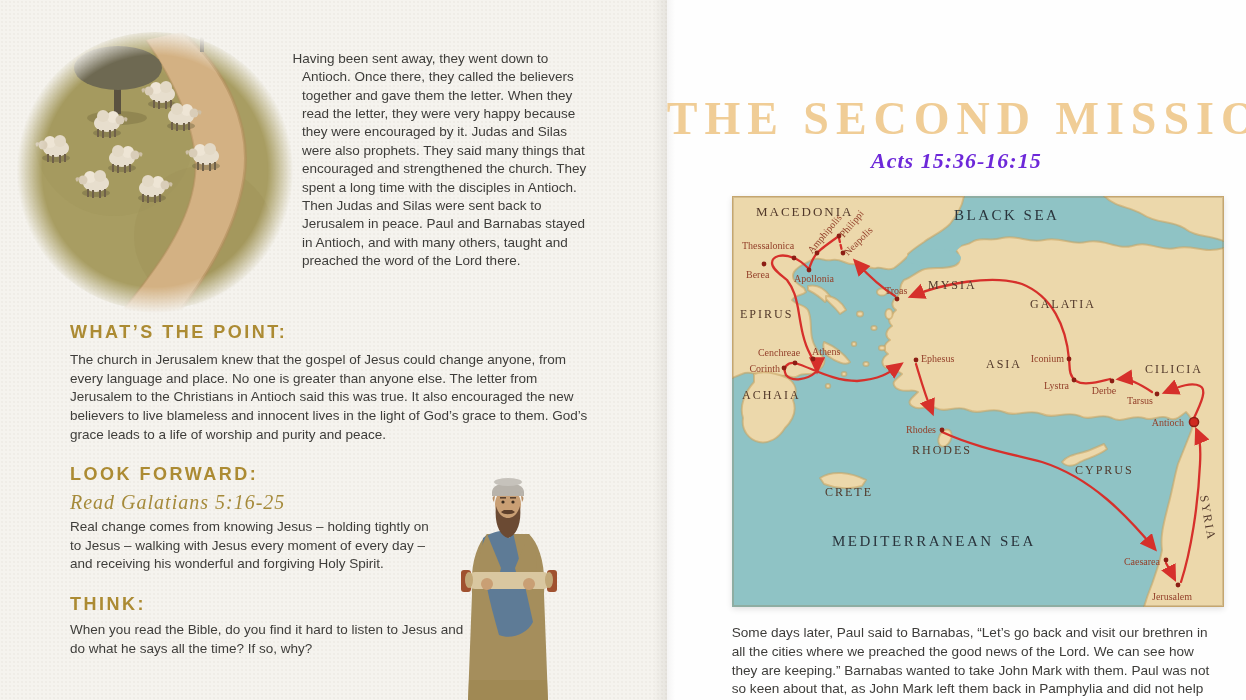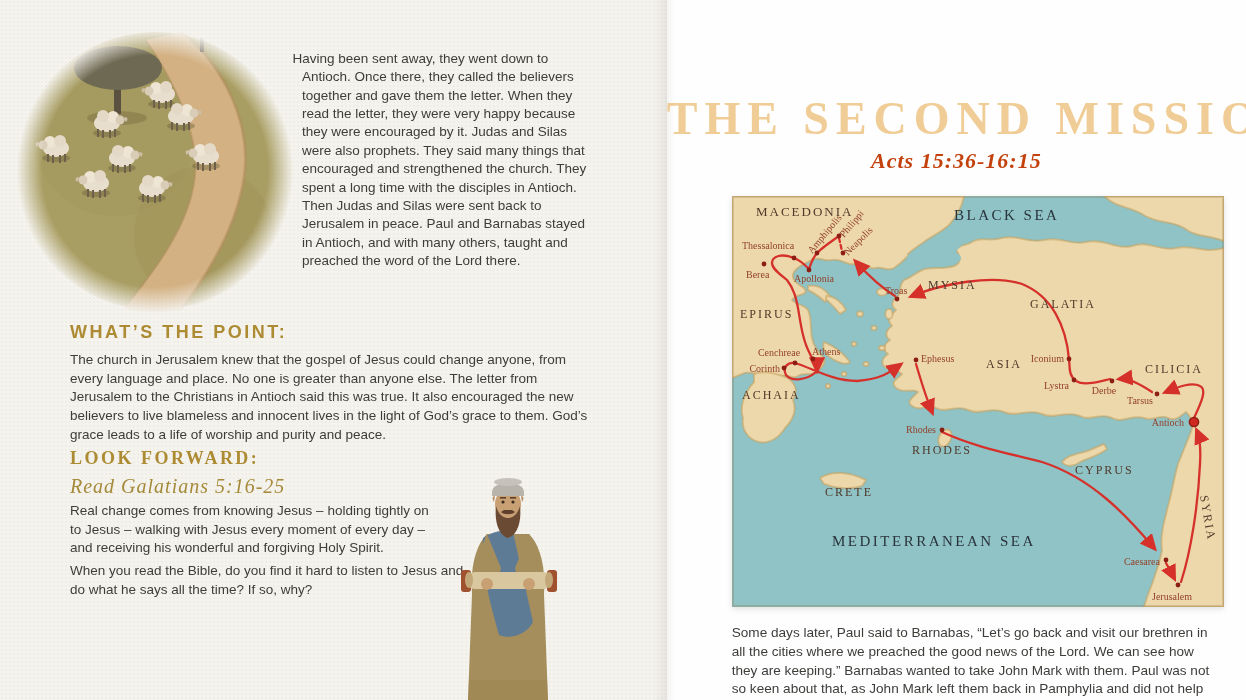--- a/index.html
+++ b/index.html
@@ -29,21 +29,21 @@
   .intro-text{
     font-size:13.5px;line-height:1.36;color:#3e3d3a;text-align:left;
     padding-top:26px;
   }
   .heading-gold{
     font-weight:700;color:#ac8b33;letter-spacing:2.5px;
     font-size:18px;font-family:"Liberation Sans",sans-serif;
     transform-origin:left center;
   }
   .h-center{text-align:left;clear:both;margin:16px 78px 8px 70px;}
-  .h-left{margin:4px 78px 6px 70px;font-family:Liberation Serif, serif;}
+  .h-left{margin:20px 78px 6px 70px;}
   .para{
     font-size:13.5px;line-height:1.38;color:#3e3d3a;margin:4px 74px 0 70px;
   }
   .ref-line{
     font-size:20px;color:#a58a3a;margin:2px 78px 2px 70px;letter-spacing:1px;
     font-family:Liberation Serif, serif;font-style:italic;
   }
   .para-narrow{max-width:372px;}
   .para-think{max-width:398px;}
   .man-fig{position:absolute;left:455px;top:472px;width:110px;height:228px;}
@@ -53,21 +53,21 @@
     content:"";position:absolute;top:0;left:0;width:8px;height:100%;
     background:linear-gradient(to right,rgba(60,55,45,.05),rgba(0,0,0,0));
   }
   .mission-title{
     position:absolute;top:92px;left:0;width:100%;text-align:center;
     font-family:"Liberation Serif",serif;font-weight:700;
     font-size:46px;letter-spacing:7px;color:#f0cd96;white-space:nowrap;
   }
   .mission-subtitle{
     position:absolute;top:148px;left:0;width:100%;text-align:center;
-    font-size:22px;font-weight:700;color:#c2410c;letter-spacing:1px;
+    font-size:22px;font-weight:700;color:#6d28d9;letter-spacing:1px;
     font-family:"Liberation Serif",serif;font-style:italic;
   }
   .map-box{
     position:absolute;left:65px;top:196px;width:492px;height:411px;
     box-shadow:0 2px 6px rgba(0,0,0,.12);
   }
   .right-body{
     position:absolute;left:65px;top:624px;width:478px;
     font-size:13.6px;line-height:1.38;color:#3e3d3a;
   }
@@ -133,20 +133,21 @@
       <div class="intro-text">Having been sent away, they went down to Antioch. Once there, they called the believers together and gave them the letter. When they read the letter, they were very happy because they were encouraged by it. Judas and Silas were also prophets. They said many things that encouraged and strengthened the church. They spent a long time with the disciples in Antioch. Then Judas and Silas were sent back to Jerusalem in peace. Paul and Barnabas stayed in Antioch, and with many others, taught and preached the word of the Lord there.</div>
     </div>
 
     <div class="heading-gold h-center">WHAT’S THE POINT:</div>
     <div class="para">The church in Jerusalem knew that the gospel of Jesus could change anyone, from every language and place. No one is greater than anyone else. The letter from Jerusalem to the Christians in Antioch said this was true. It also encouraged the new believers to live blameless and innocent lives in the light of God’s grace to them. God’s grace leads to a life of worship and purity and peace.</div>
 
     <div class="heading-gold h-left">LOOK FORWARD:</div>
     <div class="ref-line">Read Galatians 5:16-25</div>
     <div class="para para-narrow">Real change comes from knowing Jesus – holding tightly on to Jesus – walking with Jesus every moment of every day – and receiving his wonderful and forgiving Holy Spirit.</div>
 
+    <div class="heading-gold h-left">THINK:</div>
     <div class="para para-think">When you read the Bible, do you find it hard to listen to Jesus and do what he says all the time? If so, why?</div>
 
     <div class="man-fig">
       <svg viewBox="0 0 110 228" width="110" height="228">
 
         <path d="M32,62 C22,72 15,92 17,122 L13,228 L93,228 L89,122 C91,92 84,72 74,62 Z" fill="#a58e5c"></path>
         <path d="M13,228 L93,228 L92,208 L14,208 Z" fill="#9c854f" opacity="0.6"></path>
 
         <path d="M28,66 C40,58 52,57 58,60 L78,150 C72,162 56,168 44,163 C32,122 26,92 28,66 Z" fill="#5e7b96"></path>
 

